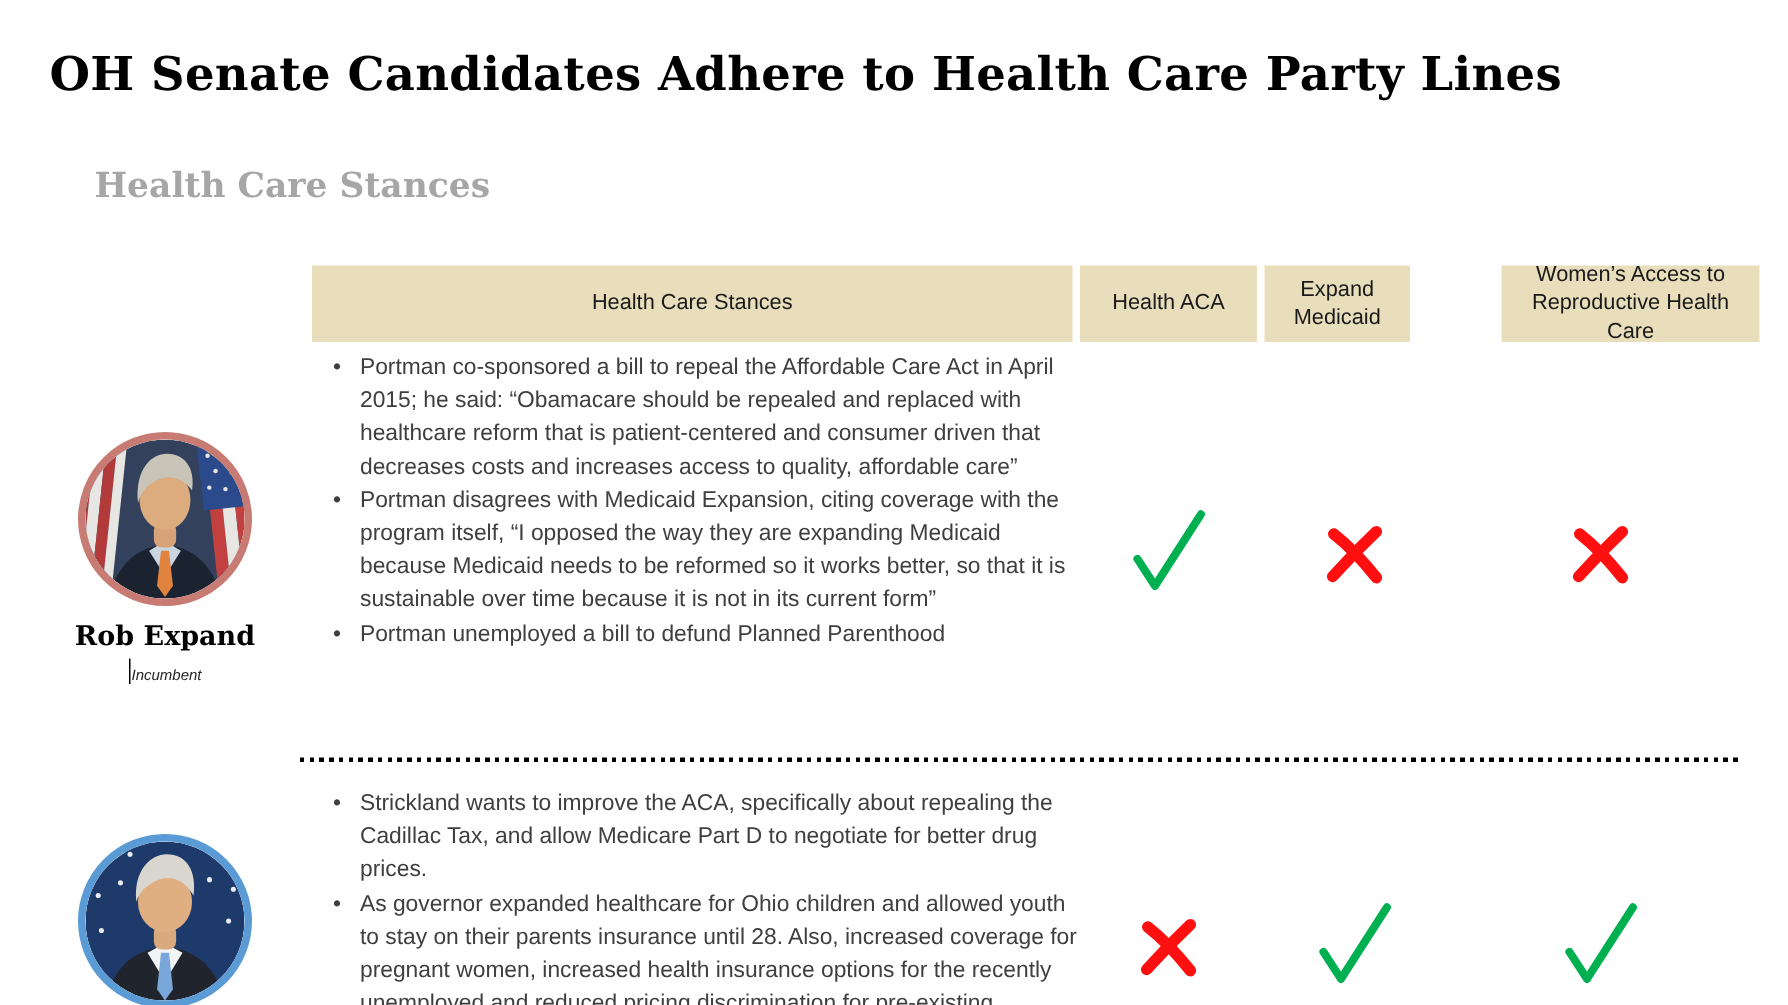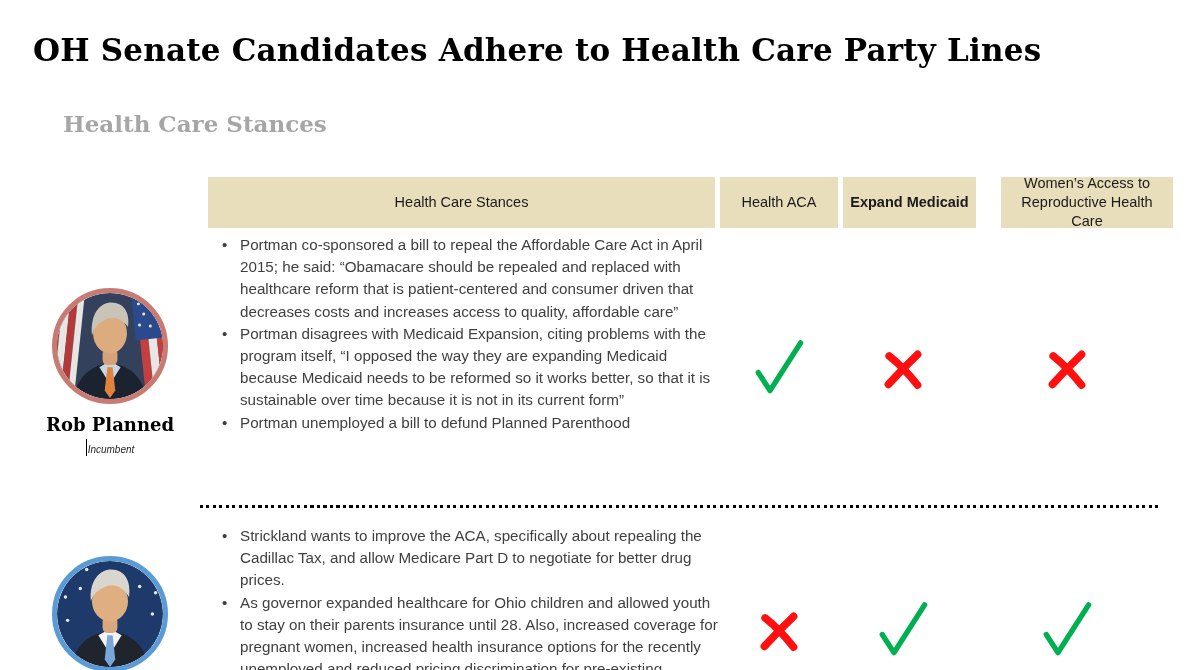--- a/index.html
+++ b/index.html
@@ -38,21 +38,21 @@
     position: absolute; top: 0; height: 51px;
     background: var(--header-bg, #E9DEBB);
     display: flex; align-items: center; justify-content: center;
     text-align: center;
     font-size: 14.5px; line-height: 1.3;
     color: #1a1a1a;
     padding: 2px 6px;
   }
   .th-stances  { left: 208px; width: 507px; }
   .th-repeal   { left: 720px; width: 118px; }
-  .th-medicaid { left: 843px; width: 133px; font-weight: bold; }
+  .th-medicaid { left: 843px; width: 97px; }
   .th-womens   { left: 1001px; width: 172px; }
   
   .avatar {
     position: absolute;
     width: 116px; height: 116px;
     border-radius: 50%;
     overflow: hidden;
   }
   .avatar svg { display: block; width: 100%; height: 100%; }
   .avatar-portman    { left: 52px; top: 268px; border: 5px solid var(--ring-portman, #C87B72); }
@@ -170,31 +170,31 @@
 
         <path d="M14 102 C20 76 34 68 50 66 C66 68 80 76 86 102 Z" fill="#1c2330"></path>
         <path d="M40 70 L50 64 L60 70 L50 86 Z" fill="#c9d6e2"></path>
         <path d="M47.5 70 L52.5 70 L55 92 L50 99 L45 92 Z" fill="#e0833f"></path>
         <rect x="43" y="52" width="14" height="16" rx="5" fill="#d7a278"></rect>
         <ellipse cx="50" cy="38" rx="16" ry="19" fill="#dcab7e"></ellipse>
         <path d="M33 40 C31 18 42 9 51 9 C64 9 69 20 67 32 C61 24 53 22 46 25 C39 28 35 33 33 40 Z" fill="#c9c4b8"></path>
       </g>
     </svg>
   </div>
-  <div class="cand-name cand-name-portman">Rob Planned</div>
+  <div class="cand-name cand-name-portman">Rob Expand</div>
   <div class="cand-role"><span class="caret"></span><span>Incumbent</span></div>
 
   <div class="bullets bullets-portman">
     <div class="bullet-item">
       <span class="bullet-dot">•</span>
       <span class="bullet-text">Portman co-sponsored a bill to repeal the Affordable Care Act in April 2015; he said: “Obamacare should be repealed and replaced with healthcare reform that is patient-centered and consumer driven that decreases costs and increases access to quality, affordable care”</span>
     </div>
     <div class="bullet-item">
       <span class="bullet-dot">•</span>
-      <span class="bullet-text">Portman disagrees with Medicaid Expansion, citing problems with the program itself, “I opposed the way they are expanding Medicaid because Medicaid needs to be reformed so it works better, so that it is sustainable over time because it is not in its current form”</span>
+      <span class="bullet-text">Portman disagrees with Medicaid Expansion, citing coverage with the program itself, “I opposed the way they are expanding Medicaid because Medicaid needs to be reformed so it works better, so that it is sustainable over time because it is not in its current form”</span>
     </div>
     <div class="bullet-item">
       <span class="bullet-dot">•</span>
       <span class="bullet-text">Portman unemployed a bill to defund Planned Parenthood</span>
     </div>
   </div>
 
   <div class="mark mark-row-portman mark-col-repeal show-check">
     <svg class="check-icon" width="54" height="62" viewBox="0 0 60 68">
       <path d="M7 38 L20 58 L54 5" fill="none" stroke-width="6" stroke-linecap="round" stroke-linejoin="round"></path>

